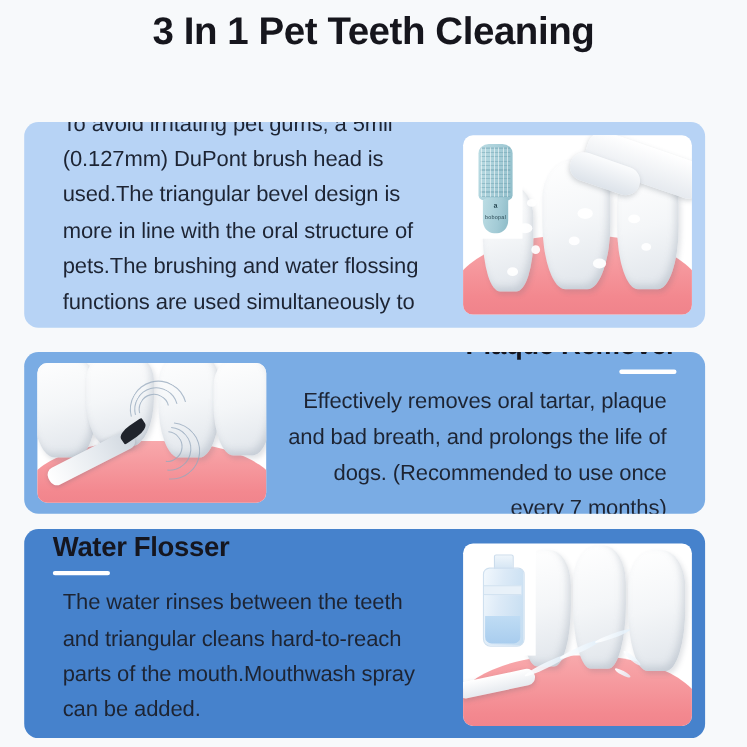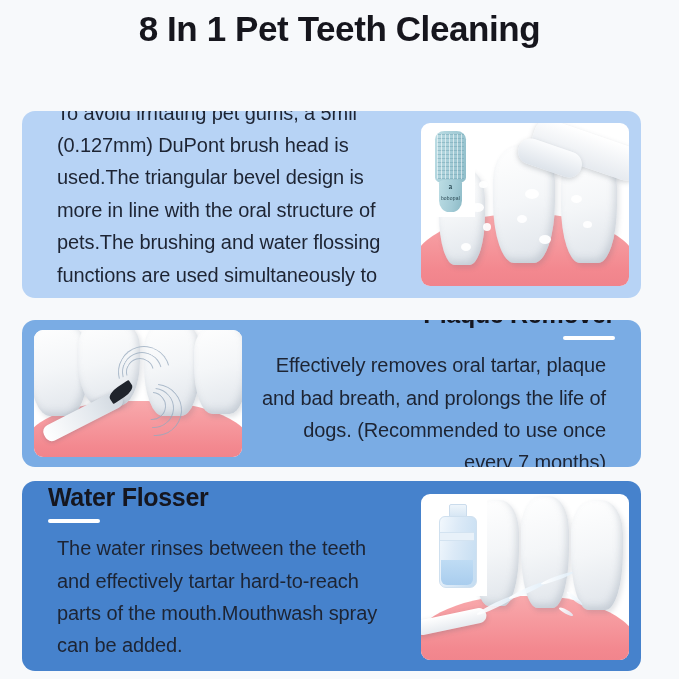--- a/index.html
+++ b/index.html
@@ -220,21 +220,21 @@
     position: absolute;
     background: linear-gradient(90deg, rgba(255,255,255,0.95), rgba(225,240,252,0.8));
     border-radius: 50%;
     transform-origin: left center;
   }
 </style>
 </head>
 <body>
 
 <div class="header">
-  <h1 class="main-title">8 In 1 Pet Teeth Cleaning</h1>
+  <h1 class="main-title">3 In 1 Pet Teeth Cleaning</h1>
 </div>
 
 <div class="card" id="card-toothbrush">
   <div class="card-text">
     <div class="heading-rule"></div>
     <p class="card-body">To avoid irritating pet gums, a 5mil (0.127mm) DuPont brush head is used.The triangular bevel design is more in line with the oral structure of pets.The brushing and water flossing functions are used simultaneously to achieve deep cleaning.</p>
   </div>
 
   <div class="img-panel" id="img-toothbrush">
     <div class="gum"></div>
@@ -291,21 +291,21 @@
     <h2 class="card-heading">Plaque Remover</h2>
     <div class="heading-rule"></div>
     <p class="card-body">Effectively removes oral tartar, plaque and bad breath, and prolongs the life of dogs. (Recommended to use once every 7 months)</p>
   </div>
 </div>
 
 <div class="card" id="card-flosser">
   <div class="card-text">
     <h2 class="card-heading">Water Flosser</h2>
     <div class="heading-rule"></div>
-    <p class="card-body">The water rinses between the teeth and effectively tartar hard-to-reach parts of the mouth.Mouthwash spray can be added.</p>
+    <p class="card-body">The water rinses between the teeth and triangular cleans hard-to-reach parts of the mouth.Mouthwash spray can be added.</p>
   </div>
 
   <div class="img-panel" id="img-flosser">
     <div class="gum" style="bottom:-20%; height:58%;"></div>
     <div class="tooth" style="left:52px;  top:6px;  width:46px; height:106px;"></div>
     <div class="tooth" style="left:100px; top:2px;  width:48px; height:112px;"></div>
     <div class="tooth" style="left:150px; top:6px;  width:52px; height:110px;"></div>
 
     <div class="brush-handle" style="left:-6px; top:120px; width:72px; height:15px; transform:rotate(-12deg);"></div>
 

